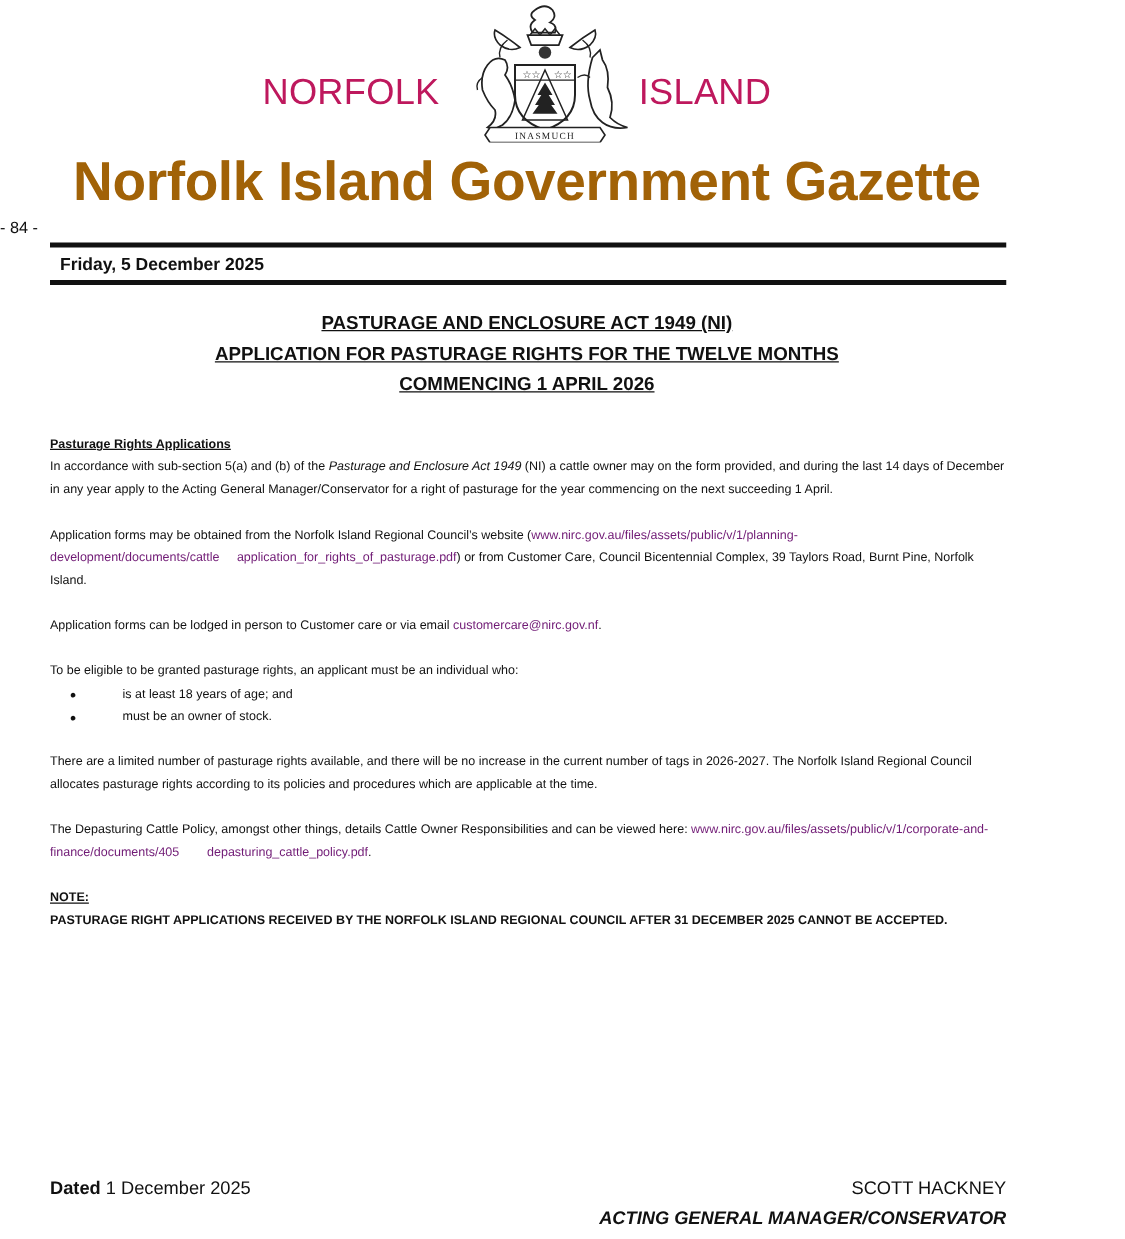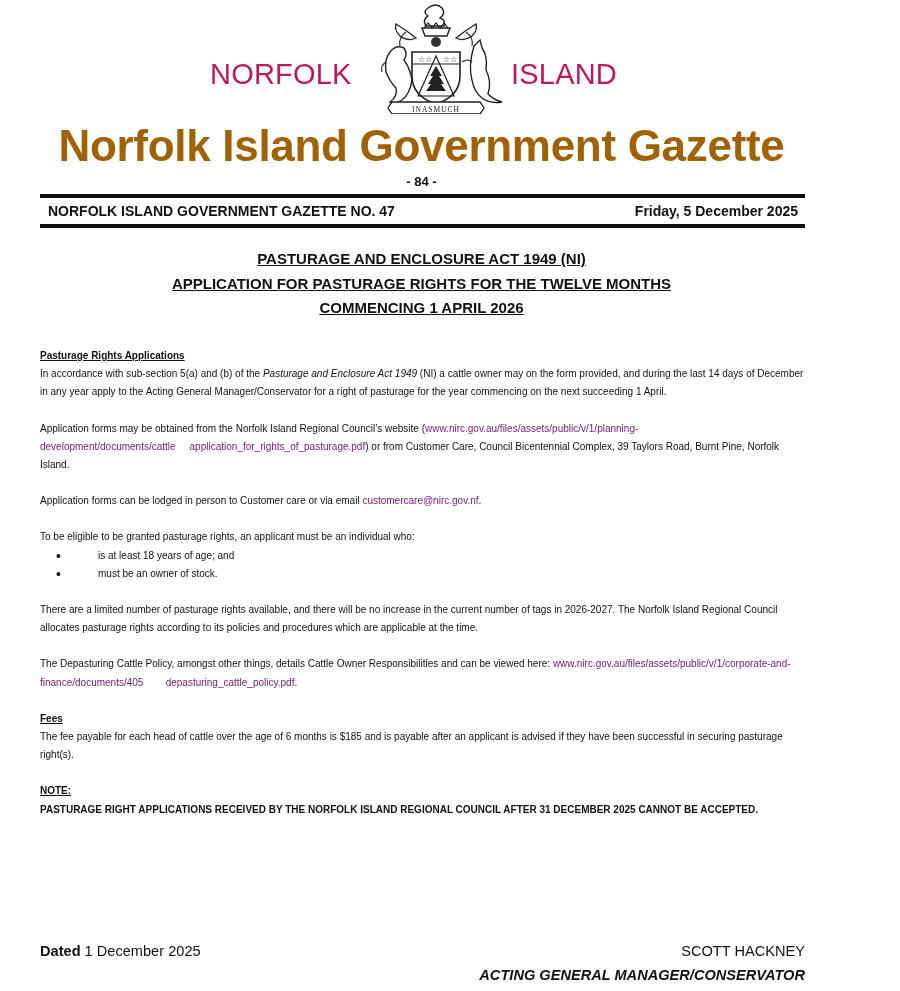--- a/index.html
+++ b/index.html
@@ -13,22 +13,22 @@
       font-family: "Liberation Sans", sans-serif; color: #be185d;
     }
     #mast-left { left: 210px; }
     #mast-right { left: 511px; }
     .crest { position: absolute; left: 366px; top: 2px; width: 140px; height: 112px; }
     .title {
       position: absolute; left: 0; width: 843px; top: 121px; text-align: center;
       font-size: 44px; font-weight: bold; letter-spacing: -0.3px; color: #a16207;
     }
     .page-no {
-      position: absolute; left: 0; width: 843px; top: 174px; text-align: center;
-      font-size: 13px; font-weight: bold;
+      position: absolute; left: 0; width: 843px; top: 174px; 
+      font-size: 13px; font-weight: normal;
     }
     .rule-thick { position: absolute; left: 40px; width: 765px; height: 4px; background: #111; }
     #rule-top { top: 194px; }
     #rule-bottom { top: 224px; }
     .issue-bar {
       position: absolute; left: 48px; width: 750px; top: 203px;
       font-size: 14px; font-weight: bold; display: flex; justify-content: space-between;
     }
     .act-head {
       position: absolute; left: 0; width: 843px; text-align: center;
@@ -91,21 +91,20 @@
     <text x="70" y="109.5" font-size="7.5" text-anchor="middle" fill="#222" letter-spacing="1" font-family="Liberation Serif, serif">INASMUCH</text>
   </svg>
   <span class="mast-word" id="mast-right">ISLAND</span>
 </div>
 
 <div class="title">Norfolk Island Government Gazette</div>
 <div class="page-no">- 84 -</div>
 
 <div class="rule-thick" id="rule-top"></div>
 <div class="issue-bar">
-  <span>NORFOLK ISLAND GOVERNMENT GAZETTE NO. 47</span>
   <span>Friday, 5 December 2025</span>
 </div>
 <div class="rule-thick" id="rule-bottom"></div>
 
 <div class="act-head" id="act-1">PASTURAGE AND ENCLOSURE ACT 1949 (NI)</div>
 <div class="act-head" id="act-2">APPLICATION FOR PASTURAGE RIGHTS FOR THE TWELVE MONTHS</div>
 <div class="act-head" id="act-3">COMMENCING 1 APRIL 2026</div>
 
 <div class="body">
   <p>
@@ -126,24 +125,20 @@
     <li>is at least 18 years of age; and</li>
     <li>must be an owner of stock.</li>
   </ul>
 
   <p>There are a limited number of pasturage rights available, and there will be no increase in the current number of tags in 2026-2027. The Norfolk Island Regional Council allocates pasturage rights according to its policies and procedures which are applicable at the time.</p>
 
   <p>
     <span>The Depasturing Cattle Policy, amongst other things, details Cattle Owner Responsibilities and can be viewed here: </span><a class="link"><span>www.nirc.gov.au/files/assets/public/v/1/corporate-and-</span><br><span style="white-space: pre;">finance/documents/405        depasturing_cattle_policy.pdf</span></a><span>.</span>
   </p>
 
-  <p>
-    <span class="sub-head">Fees</span>
-    <span>The fee payable for each head of cattle over the age of 6 months is $185 and is payable after an applicant is advised if they have been successful in securing pasturage right(s).</span>
-  </p>
 
   <p class="note-block">
     <span class="note-head">NOTE:</span>
     <span>PASTURAGE RIGHT APPLICATIONS RECEIVED BY THE NORFOLK ISLAND REGIONAL COUNCIL AFTER 31 DECEMBER 2025 CANNOT BE ACCEPTED.</span>
   </p>
 </div>
 
 <div class="dated-row">
   <b>Dated</b><span> 1 December 2025</span>
   <span class="right">SCOTT HACKNEY</span>

